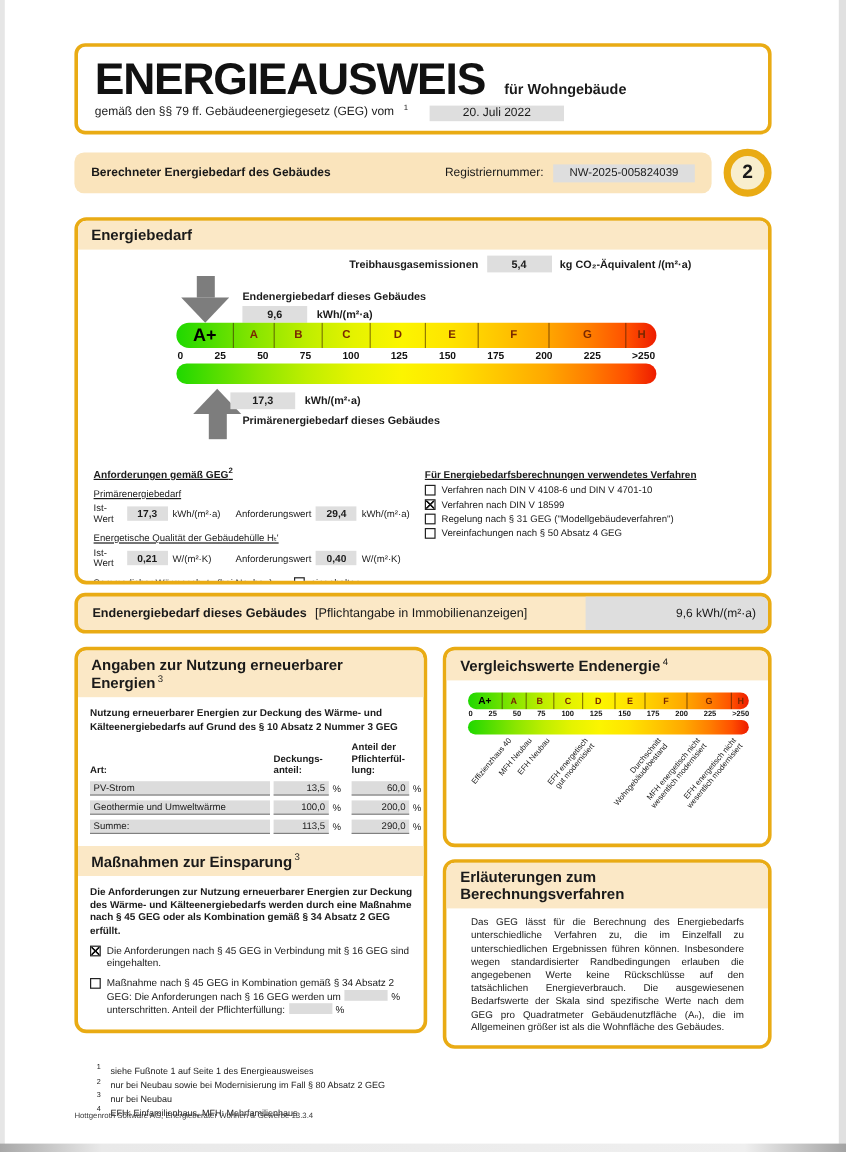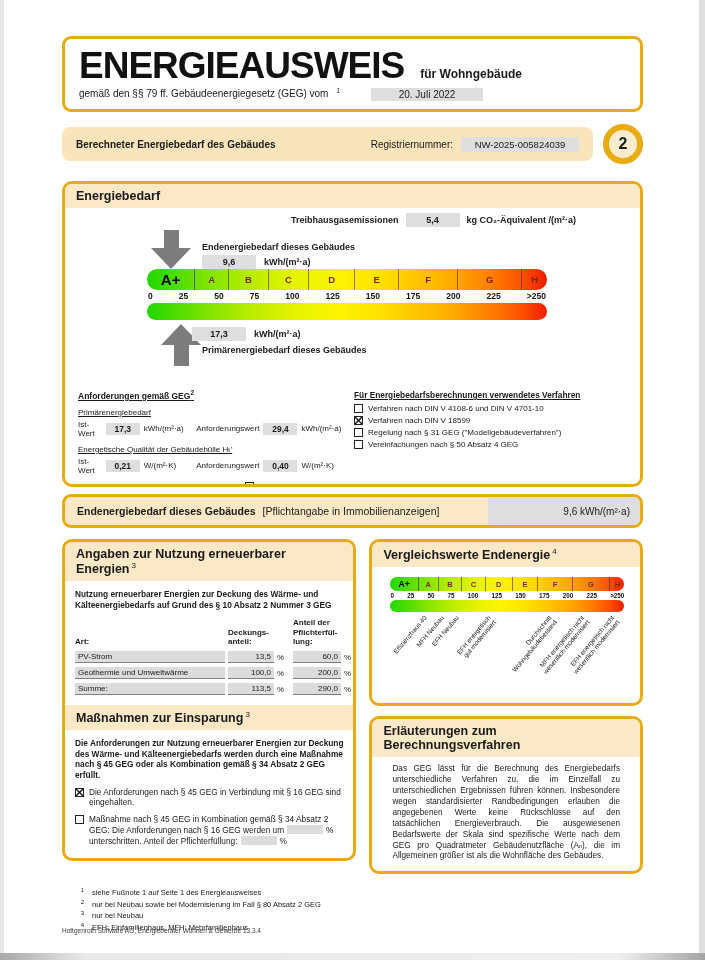--- a/index.html
+++ b/index.html
@@ -20,21 +20,21 @@
   .edge-b{position:absolute;left:0;bottom:0;width:100%;height:7px;background:linear-gradient(90deg,#a8a8a8,#e9e9e9 12%,#efefef 88%,#a3a3a3)}
   .content{position:absolute;left:62px;top:36px;width:581px}
 
   
   .hdr-box{border:3px solid var(--gold);border-radius:9px;background:#fff;padding:6px 14px 8px 14px}
   .hdr-row1{display:flex;align-items:baseline}
   .hdr-title{font-size:37px;font-weight:bold;letter-spacing:-1px;color:#111}
   .hdr-sub{font-size:12px;font-weight:bold;margin-left:16px}
   .hdr-row2{display:flex;align-items:flex-start;gap:8px;font-size:10px;margin-top:1px}
   .sup{font-size:6.5px;vertical-align:super;line-height:1}
-  .datebox{display:inline-block;min-width:112px;background:var(--vbox);text-align:center;font-size:10px;padding:1px 8px;margin-left:23px}
+  .datebox{display:inline-block;min-width:112px;background:var(--vbox);text-align:center;font-size:10px;padding:1px 8px;margin-left:10px}
 
   
   .regrow{display:flex;align-items:center;margin-top:12px}
   .regbar{flex:1;background:var(--cream2);border-radius:8px;height:34px;display:flex;align-items:center;padding:0 14px}
   .regbar .t1{font-size:10px;font-weight:bold}
   .regbar .t2{font-size:10px;font-weight:normal;margin-left:auto}
   .regval{background:var(--vbox);font-size:9.5px;padding:2px 8px;margin-left:8px;min-width:118px;text-align:center}
   .pagecircle{width:40px;height:40px;border-radius:50%;border:6px solid var(--gold);background:#f8eecd;display:flex;align-items:center;justify-content:center;font-size:16px;font-weight:bold;margin-left:10px;flex:none}
 
   

